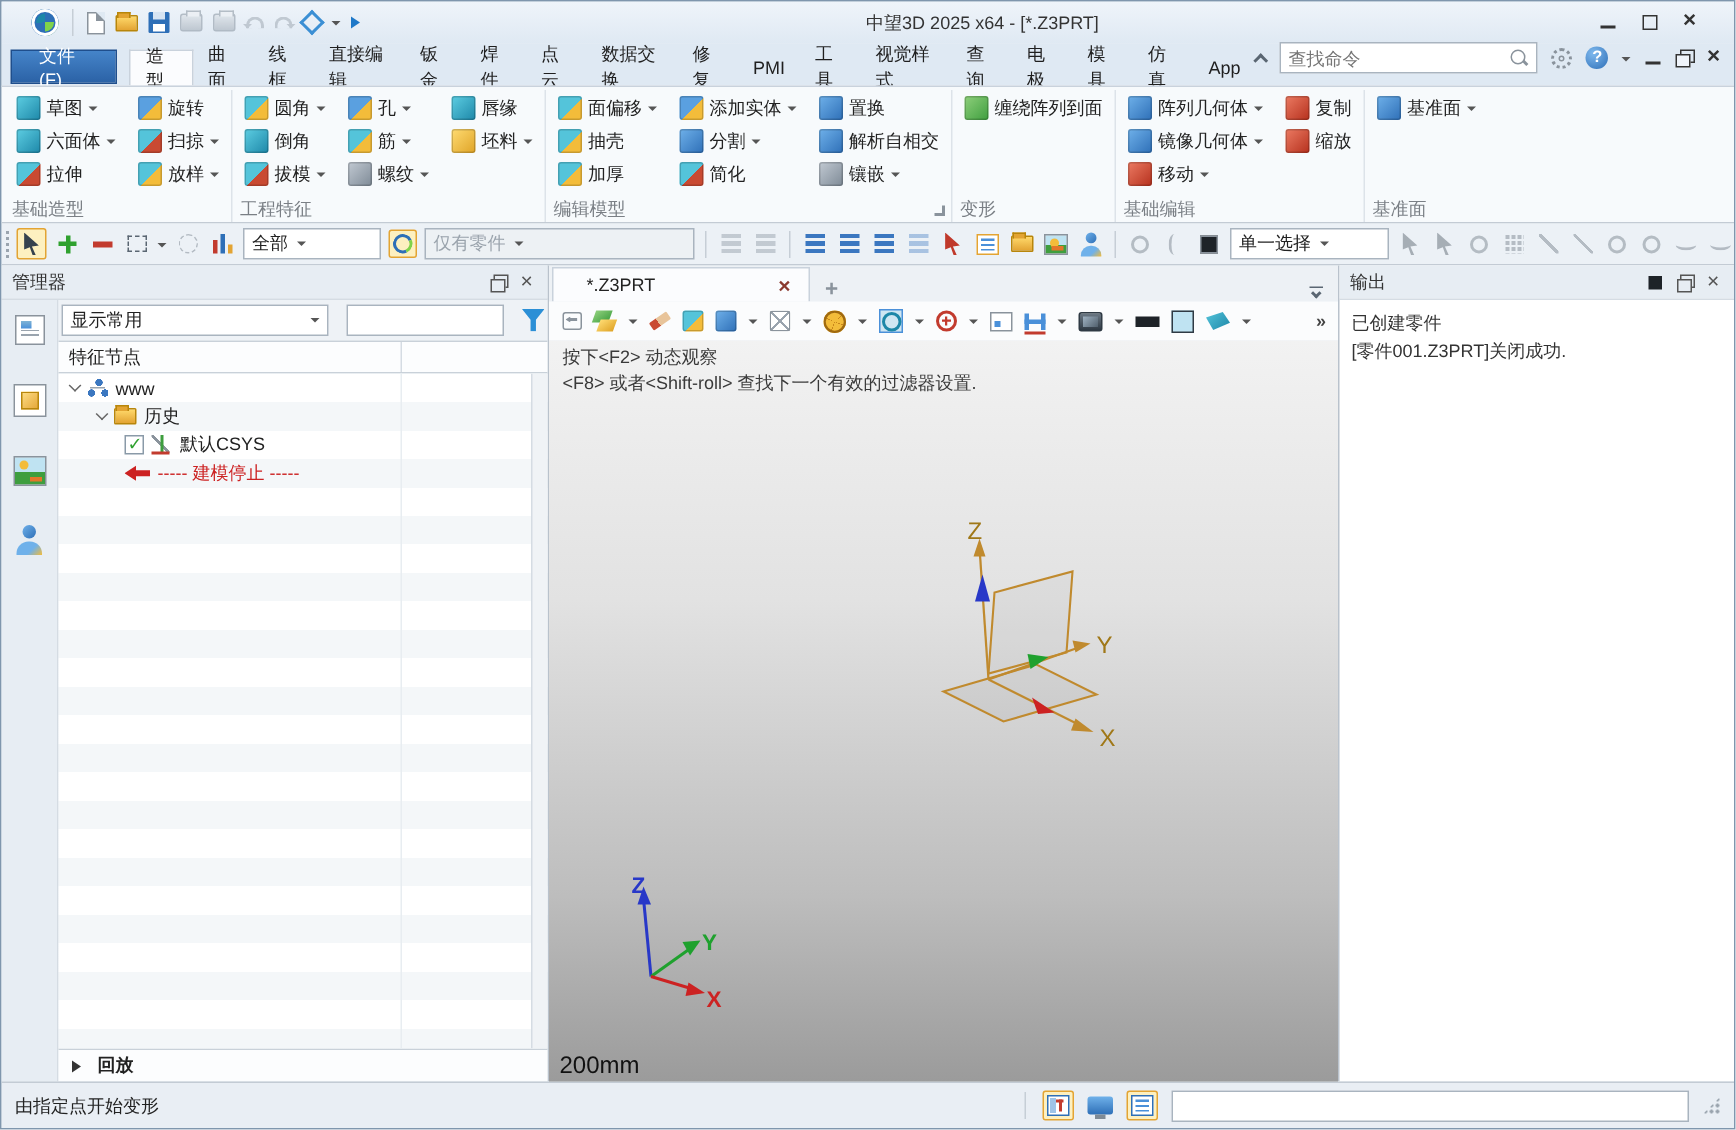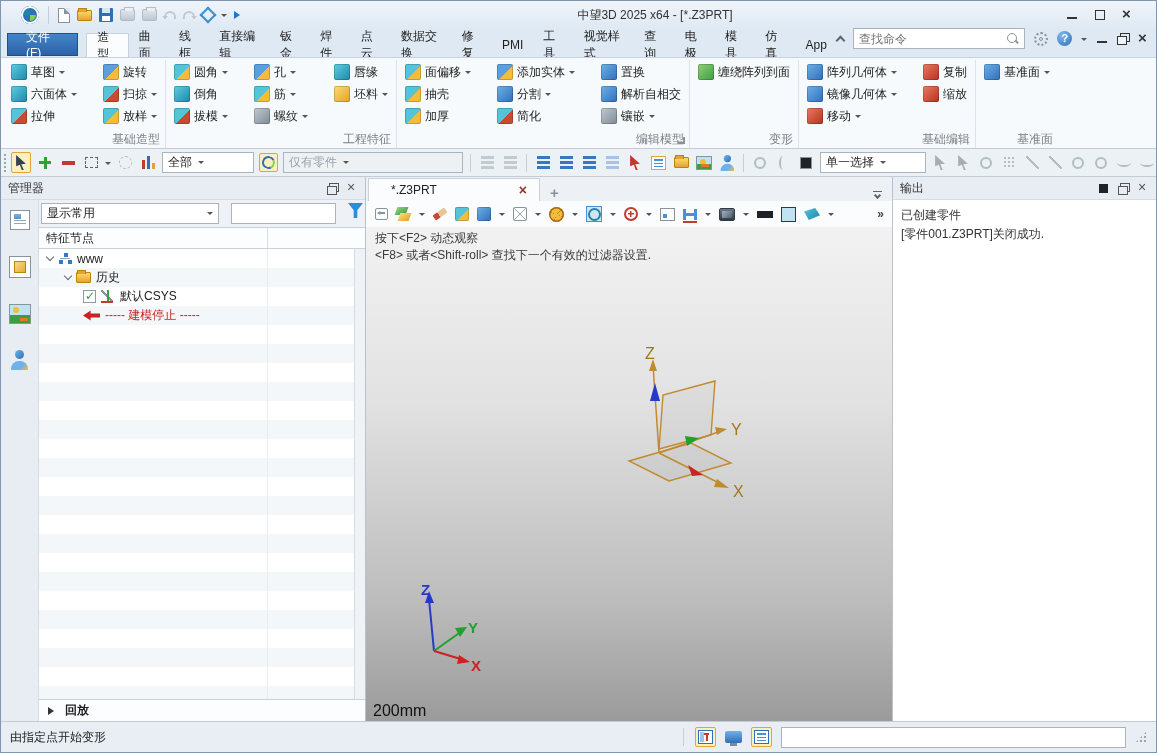--- a/index.html
+++ b/index.html
@@ -18,24 +18,24 @@
   .mtab{height:23px;display:flex;align-items:center;padding:0 10px;color:#1f1f1f;margin-bottom:1px}
   .mtab.active{background:#FBFCFE;border:1px solid #C9D2DC;border-bottom:none;margin-bottom:0;height:24px}
   .menuright{margin-left:auto;display:flex;align-items:center;gap:9px;margin-bottom:8px;padding-right:4px}
   .search{display:flex;align-items:center;background:#fff;border:1px solid #A9B4BF;height:21px;width:172px;padding:0 5px}
   .search input{border:none;outline:none;flex:1;font:inherit;color:#333;background:transparent;min-width:0}
 
   
   .ribbon{height:92px;background:#F7FAFC;border-top:1px solid #C9D2DC;border-bottom:1px solid #C3CBD4;display:flex;padding:2px 0 0 2px;flex:none}
   .rgroup{display:flex;flex-direction:column;padding:1px 5px 0 5px;position:relative}
   .rgroup+.rgroup{border-left:1px solid #DDE3E9}
-  .rcols{display:flex;flex:1;gap:20px;align-items:flex-start}
+  .rcols{display:flex;flex:1;gap:9px;align-items:flex-start}
   .rcol{display:flex;flex-direction:column}
   .rbtn{display:flex;align-items:center;gap:4px;height:22px;padding:0 3px;background:none;border:none;font:inherit;color:#222;cursor:default;white-space:nowrap}
-  .rlabel{height:17px;text-align:right;color:#7A7F85;flex:none}
+  .rlabel{height:17px;text-align:left;color:#7A7F85;flex:none}
   .dd{width:0;height:0;border:3px solid transparent;border-top-color:#555;margin-top:4px;flex:none}
   .launcher{position:absolute;right:4px;bottom:4px;width:7px;height:7px;border-right:2px solid #8A939C;border-bottom:2px solid #8A939C}
 
   
   .i{width:16px;height:16px;border-radius:2px;flex:none;box-shadow:inset 0 0 0 1px rgba(0,0,0,.18);display:inline-block;vertical-align:middle}
   .i.t{background:linear-gradient(135deg,#54C4DA 15%,#1D87A8)}
   .i.y{background:linear-gradient(135deg,#FFDC73,#DFA326)}
   .i.b{background:linear-gradient(135deg,#6FB1EA,#2E6FB7)}
   .i.r{background:linear-gradient(135deg,#EC7B63,#B5301D)}
   .i.g{background:linear-gradient(135deg,#8FD07C,#3E9E3E)}
@@ -119,21 +119,21 @@
   .pbtn.rest::before{content:"";position:absolute;left:2px;top:0;width:8px;height:7px;border:1px solid #555}
   .pbtn.rest::after{content:"";position:absolute;left:0;top:3px;width:8px;height:7px;border:1px solid #555;background:#E7EDF3}
   .pbtn.cls::before{content:"×";position:absolute;left:0;top:-4px;font-size:14px;color:#555}
   .pbtn.sq::after{content:"";position:absolute;inset:1px;background:#1E2328}
 
   
   .manager{width:365px;background:#EEF2F6;border-right:1px solid #B9C2CC;display:flex;flex-direction:column;flex:none}
   .mgr-body{flex:1;display:flex;min-height:0;border-top:1px solid #D5DCE3}
   .strip{width:38px;background:#E7EDF3;border-right:1px solid #D5DCE3;display:flex;flex-direction:column;align-items:center;padding-top:10px;gap:26px;flex:none}
   .mgr-content{flex:1;display:flex;flex-direction:column;min-width:0}
-  .frow{display:flex;height:27px;align-items:flex-start;background:#EEF2F6;padding:3px 2px;gap:12px}
+  .frow{display:flex;height:27px;align-items:center;background:#EEF2F6;padding:3px 2px;gap:12px}
   .frow .sel{flex:none;width:178px;justify-content:space-between}
   .frow input{flex:1;height:21px;border:1px solid #A9B4BF;font:inherit;padding:0 4px;min-width:0}
   .funnel-i{width:15px;height:15px;background:#2B8FD6;clip-path:polygon(0 0,100% 0,62% 48%,62% 100%,38% 100%,38% 48%);flex:none}
   .hrow{height:22px;background:#FCFDFE;border-top:1px solid #C9D1D9;border-bottom:1px solid #C9D1D9;display:flex;align-items:center;padding:0 7px;position:relative}
   .coldiv{position:absolute;left:228px;top:0;bottom:0;width:1px;background:#D5DCE3}
   .treearea{flex:1;position:relative;background:repeating-linear-gradient(#fff 0 19px,#F4F7F9 19px 38px);overflow:hidden}
   .treearea .coldiv{background:#E8EDF1}
   .vtrack{position:absolute;right:0;top:0;bottom:0;width:11px;background:#F0F3F6;border-left:1px solid #D5DCE3}
   .trow{height:19px;display:flex;align-items:center;gap:5px;padding-left:8px;position:relative}
   .trow.ind1{padding-left:26px}

